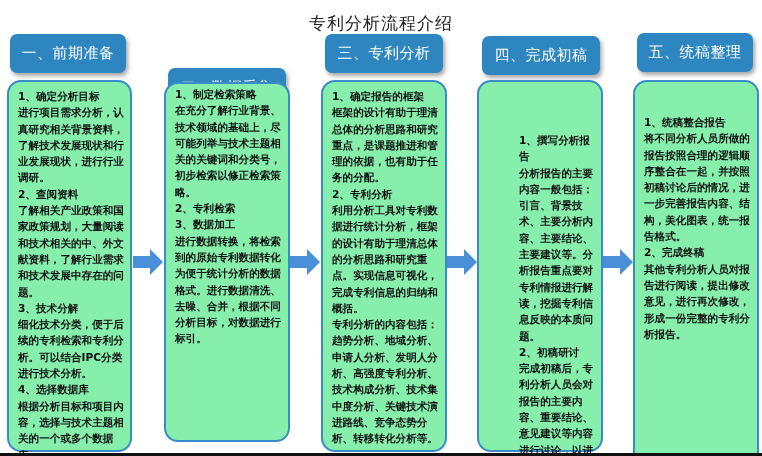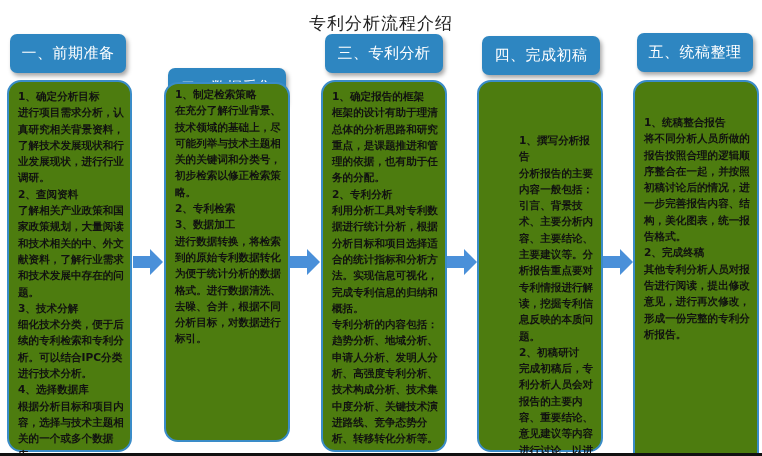--- a/index.html
+++ b/index.html
@@ -16,21 +16,21 @@
     }
     .header {
       position: absolute; height: 39px; border-radius: 7px;
       background: #2e86c1; color: #ffffff;
       font-size: 15px; display: flex; align-items: center; justify-content: center;
       box-shadow: 2px 3px 4px rgba(0,0,0,0.35);
       letter-spacing: 0.5px;
     }
     .box {
       position: absolute; border: 2px solid #3a8cc8; border-radius: 14px;
-      background: #4d7c0f; box-sizing: border-box;
+      background: #86efac; box-sizing: border-box;
       padding: 6px 6px 4px 9px;
       font-size: 10.6px; line-height: 16.3px; color: #111; font-weight: bold;
     }
     .box p { margin: 0; }
     .arrow {
       position: absolute; width: 30px; height: 26px;
     }
     .bottom-line {
       position: absolute; left: 0; top: 453px; width: 762px; height: 3px; background: #111;
     }
@@ -62,21 +62,21 @@
   <p>在充分了解行业背景、技术领域的基础上，尽可能列举与技术主题相关的关键词和分类号，初步检索以修正检索策略。</p>
   <p>2、专利检索</p>
   <p>3、数据加工</p>
   <p>进行数据转换，将检索到的原始专利数据转化为便于统计分析的数据格式。进行数据清洗、去噪、合并，根据不同分析目标，对数据进行标引。</p>
 </div>
 
 <div class="box" style="left:321px; top:80px; width:126px; height:372px;">
   <p>1、确定报告的框架</p>
   <p>框架的设计有助于理清总体的分析思路和研究重点，是课题推进和管理的依据，也有助于任务的分配。</p>
   <p>2、专利分析</p>
-  <p>利用分析工具对专利数据进行统计分析，根据分析目标和项目选择适合的统计指标和分析方法。实现信息可视化，完成专利信息的归纳和概括。</p>
+  <p>利用分析工具对专利数据进行统计分析，框架的设计有助于理清总体的分析思路和研究重点。实现信息可视化，完成专利信息的归纳和概括。</p>
   <p>专利分析的内容包括：趋势分析、地域分析、申请人分析、发明人分析、高强度专利分析、技术构成分析、技术集中度分析、关键技术演进路线、竞争态势分析、转移转化分析等。</p>
 </div>
 
 <div class="box" style="left:477px; top:80px; width:126px; height:372px; padding-top:50px;padding-left:40px;">
   <p>1、撰写分析报告</p>
   <p>分析报告的主要内容一般包括：引言、背景技术、主要分析内容、主要结论、主要建议等。分析报告重点要对专利情报进行解读，挖掘专利信息反映的本质问题。</p>
   <p>2、初稿研讨</p>
   <p>完成初稿后，专利分析人员会对报告的主要内容、重要结论、意见建议等内容进行讨论，以进一步完善报告结构、突出分析重点。</p>
 </div>
 

